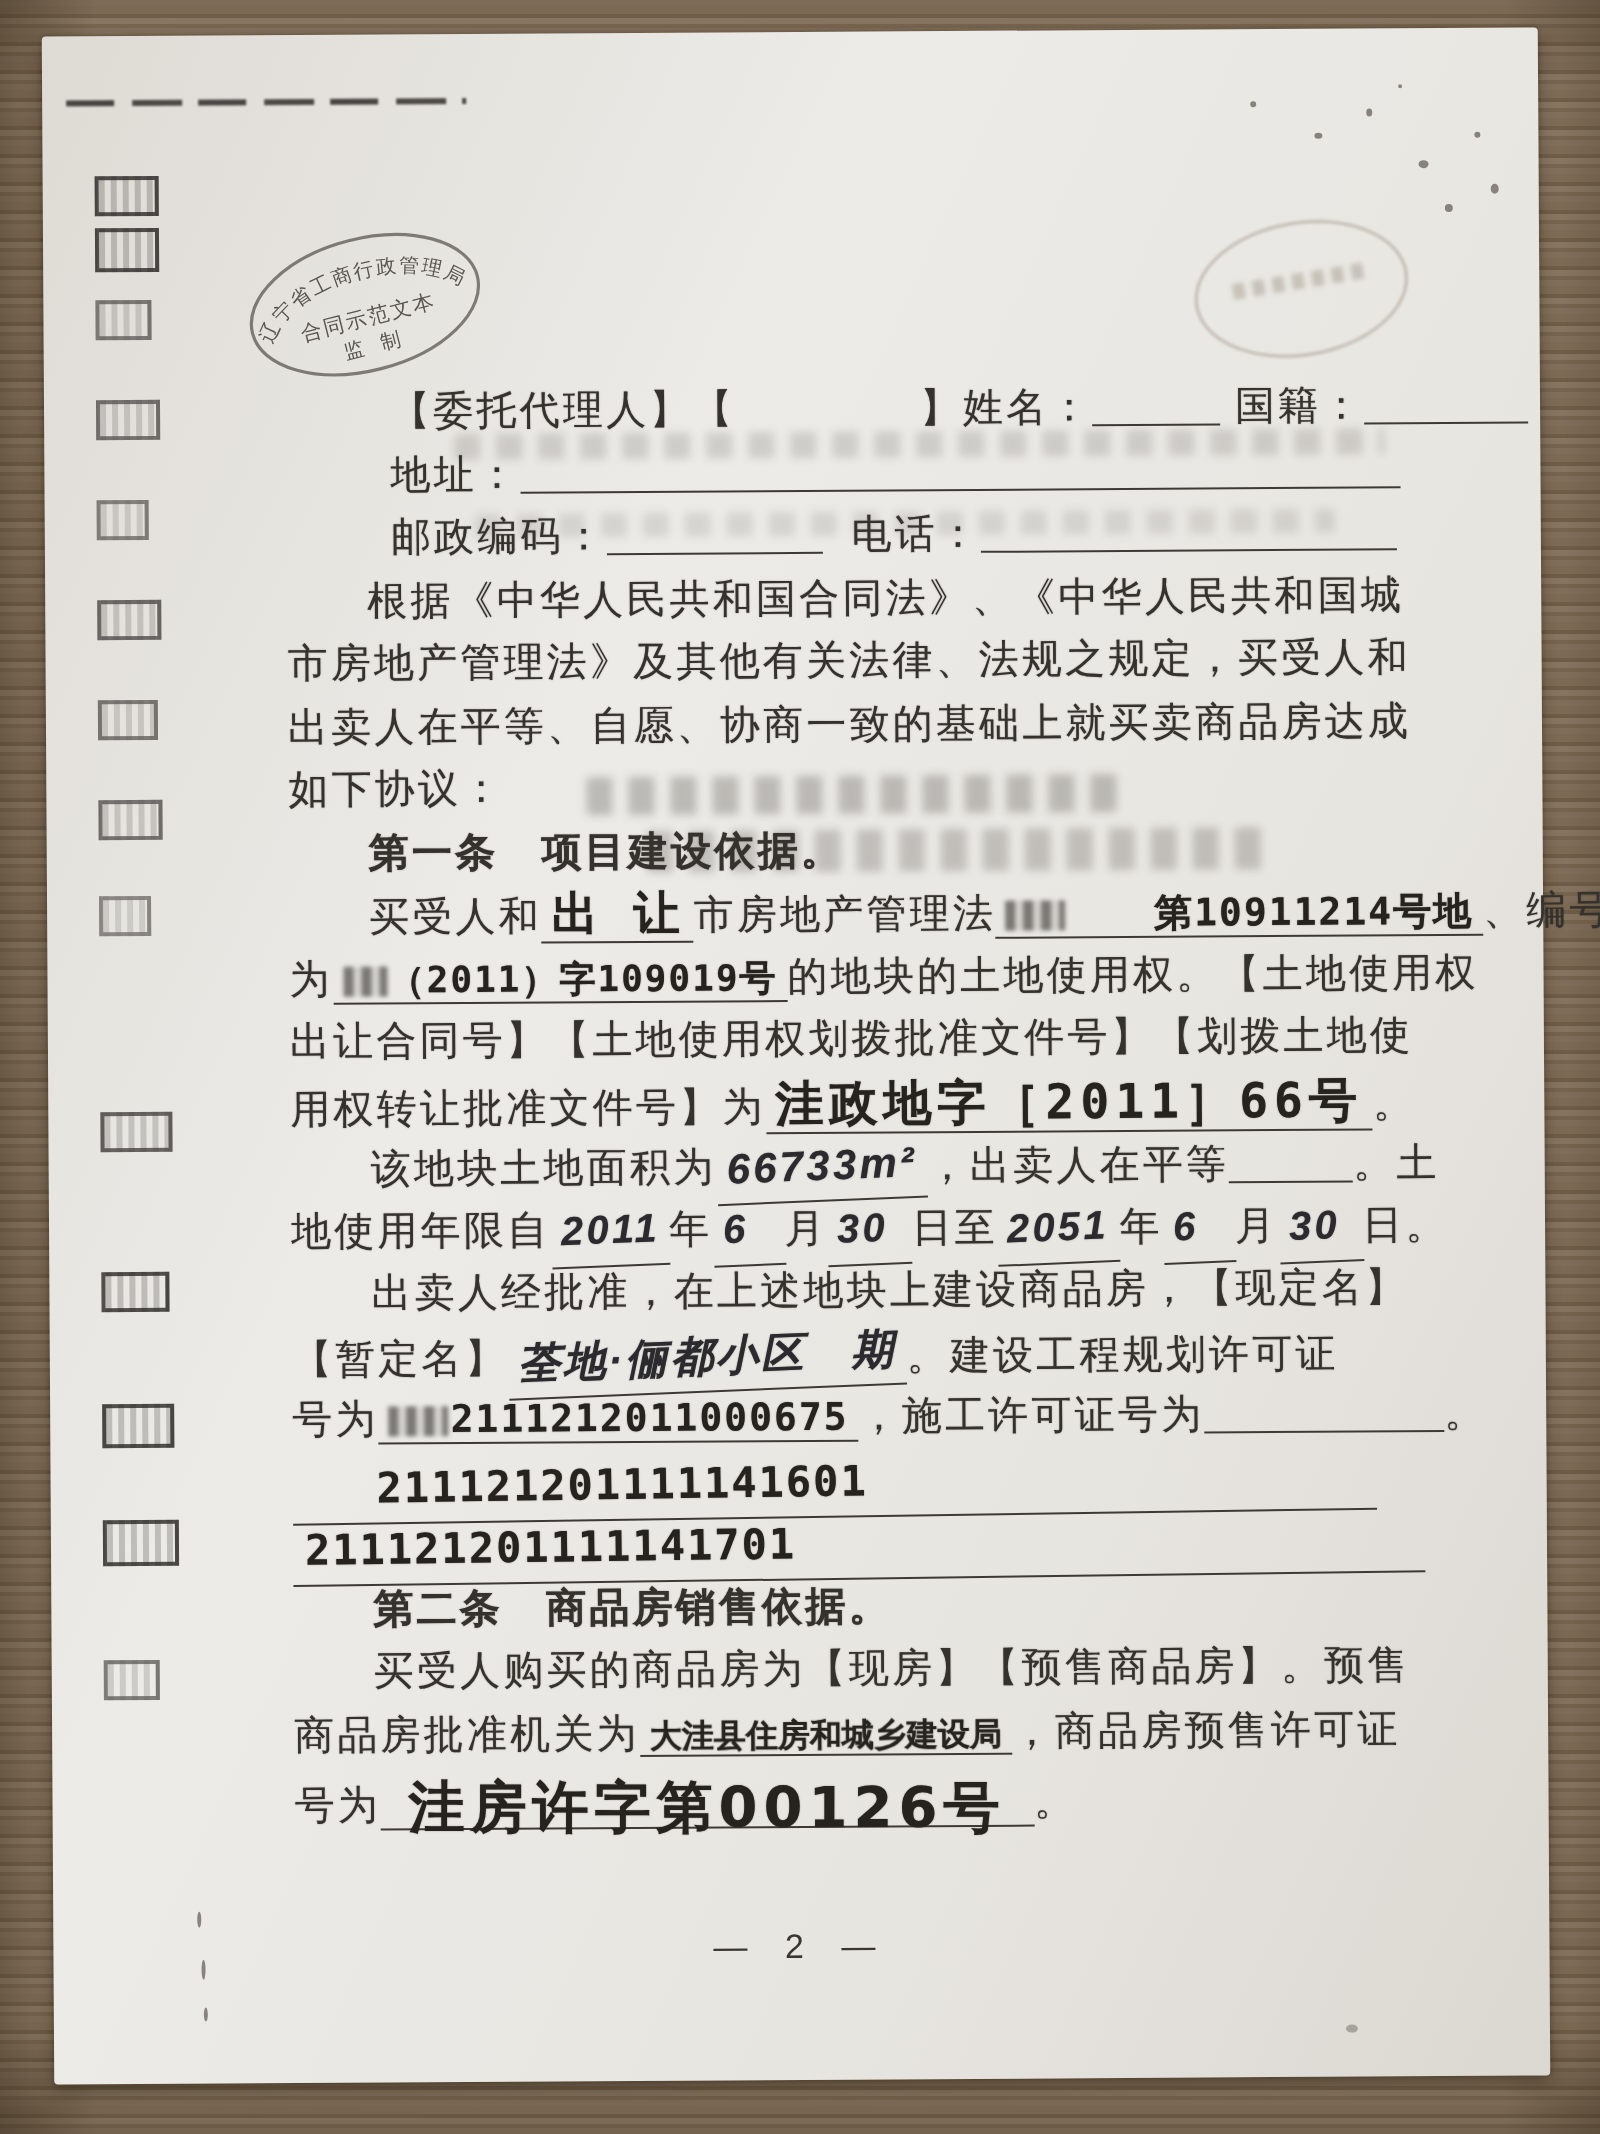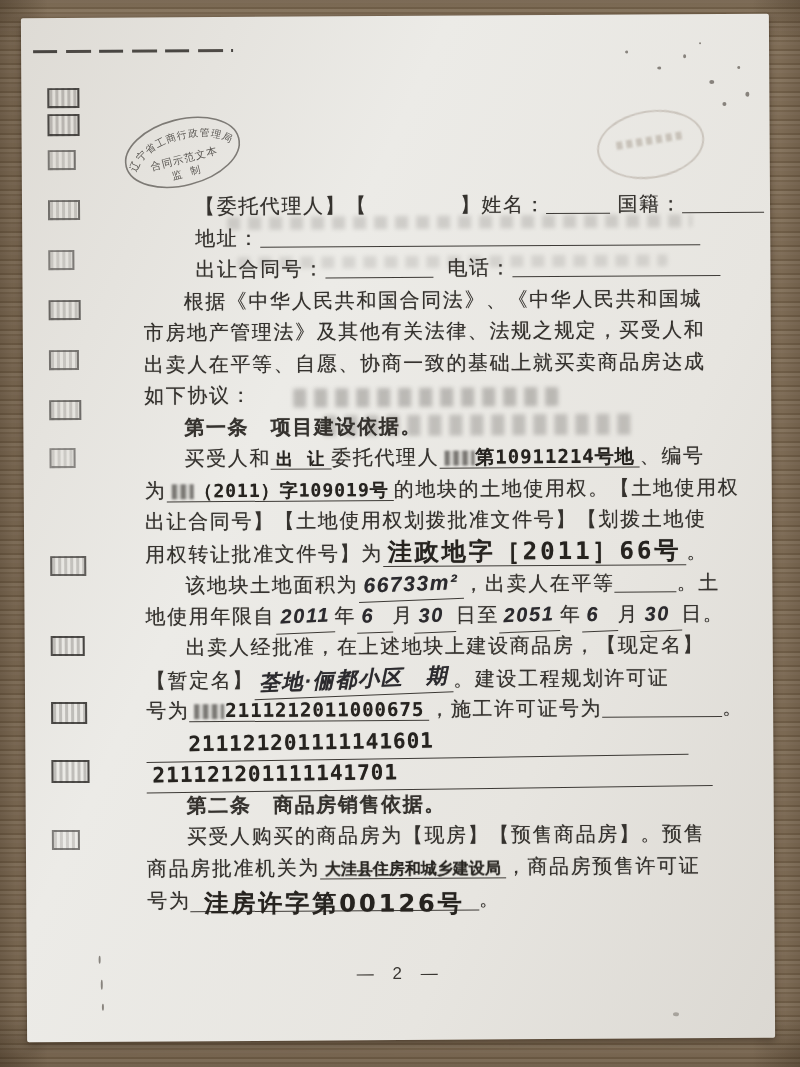--- a/index.html
+++ b/index.html
@@ -35,21 +35,21 @@
   
   .content{position:absolute;left:121px;top:174px;width:572px;color:#35322e;
     font-size:20px;letter-spacing:1.6px;text-shadow:0 0 .7px rgba(40,38,35,.55);}
   .line{height:31.5px;line-height:31.5px;white-space:nowrap;}
   .indent{padding-left:40px;}
   .agent{padding-left:52px;}
   .bold{font-weight:700;}
   .blank{display:inline-block;border-bottom:1.7px solid #3d3a36;height:19px;vertical-align:-3px;}
   .ufill{border-bottom:1.7px solid #3d3a36;padding:0 5px;}
   .stamp{font-family:"DejaVu Sans Mono",monospace;font-weight:700;color:#26231f;letter-spacing:1px;}
-  .stamp-big{font-size:17px;letter-spacing:2px;}
+  .stamp-big{font-size:23px;letter-spacing:2px;}
   .stamp-wide{font-size:24px;letter-spacing:3px;}
   .stamp-small{font-size:16px;letter-spacing:0;filter:blur(.35px);font-family:"DejaVu Sans",sans-serif;font-weight:700;}
   .hand{display:inline-block;font-style:italic;color:#2b2a2e;transform:rotate(-2deg);font-weight:600;}
   .numline .stamp{display:inline-block;border-bottom:1.7px solid #3d3a36;font-size:21px;}
   .shift-down{display:inline-block;transform:translateY(5px) rotate(.4deg);}
   .pagenum{position:absolute;left:0;top:948px;width:748px;text-align:center;color:#3a3733;
     font-size:17px;letter-spacing:7px;}
 </style>
 </head>
 <body>
@@ -106,30 +106,30 @@
     <div class="ghost" style="left:215px;top:240px;width:430px;height:12px;opacity:.35;"></div>
     <div class="ghost" style="left:270px;top:372px;width:265px;height:19px;opacity:.75;"></div>
     <div class="ghost" style="left:300px;top:399px;width:310px;height:21px;opacity:.65;"></div>
 
     <div class="content">
 
       <div class="line agent"><span>【委托代理人】【</span><span class="blank" style="width:92px;border-bottom:none;"></span><span>】姓名：</span><span class="blank" style="width:64px;"></span>&nbsp;<span>国籍：</span><span class="blank" style="width:82px;"></span></div>
 
       <div class="line agent"><span>地址：</span><span class="blank" style="width:440px;"></span></div>
 
-      <div class="line agent"><span>出让合同号：</span><span class="blank" style="width:108px;"></span>&nbsp;&nbsp;<span>电话：</span><span class="blank" style="width:208px;"></span></div>
+      <div class="line agent"><span>邮政编码：</span><span class="blank" style="width:108px;"></span>&nbsp;&nbsp;<span>电话：</span><span class="blank" style="width:208px;"></span></div>
 
       <div class="line indent">根据《中华人民共和国合同法》、《中华人民共和国城</div>
       <div class="line">市房地产管理法》及其他有关法律、法规之规定，买受人和</div>
       <div class="line">出卖人在平等、自愿、协商一致的基础上就买卖商品房达成</div>
       <div class="line">如下协议：</div>
 
       <div class="line indent bold">第一条　项目建设依据。</div>
 
-      <div class="line indent"><span>买受人和</span><span class="ufill stamp stamp-big">出 让</span><span>委托代理人</span><span class="ufill"><span class="smudge"></span><span class="stamp" style="font-size:19px;">第10911214号地</span></span><span>、编号</span></div>
+      <div class="line indent"><span>买受人和</span><span class="ufill stamp stamp-big">出 让</span><span>市房地产管理法</span><span class="ufill"><span class="smudge"></span><span class="stamp" style="font-size:19px;margin-left:43px;">第10911214号地</span></span><span>、编号</span></div>
 
       <div class="line"><span>为</span><span class="ufill"><span class="smudge" style="width:22px;"></span><span class="stamp" style="font-size:18px;">（2011）字109019号</span></span><span>的地块的土地使用权。【土地使用权</span></div>
 
       <div class="line">出让合同号】【土地使用权划拨批准文件号】【划拨土地使</div>
 
       <div class="line"><span>用权转让批准文件号】为</span><span class="ufill stamp stamp-wide">洼政地字［2011］66号</span><span>。</span></div>
 
       <div class="line indent"><span>该地块土地面积为</span><span class="ufill hand" style="font-size:21px;">66733m²</span><span>，出卖人在平等</span><span class="blank" style="width:62px;"></span><span>。土</span></div>
 
       <div class="line"><span>地使用年限自</span><span class="ufill hand" style="min-width:42px;">2011</span><span>年</span><span class="ufill hand" style="min-width:26px;">6</span><span>月</span><span class="ufill hand" style="min-width:32px;">30</span><span>日至</span><span class="ufill hand" style="min-width:42px;">2051</span><span>年</span><span class="ufill hand" style="min-width:26px;">6</span><span>月</span><span class="ufill hand" style="min-width:32px;">30</span><span>日。</span></div>
@@ -143,19 +143,19 @@
       <div class="line numline"><span class="stamp" style="width:500px;padding-left:42px;transform:rotate(-.5deg);">211121201111141601</span></div>
 
       <div class="line numline"><span class="stamp" style="width:560px;padding-left:6px;transform:rotate(-.4deg);">211121201111141701</span></div>
 
       <div class="line indent bold">第二条　商品房销售依据。</div>
 
       <div class="line indent">买受人购买的商品房为【现房】【预售商品房】。预售</div>
 
       <div class="line"><span>商品房批准机关为</span><span class="ufill stamp stamp-small">大洼县住房和城乡建设局</span><span>，商品房预售许可证</span></div>
 
-      <div class="line"><span>号为</span><span class="ufill" style="padding:0 14px;"><span class="stamp shift-down" style="font-size:24px;letter-spacing:3px;font-family:'DejaVu Sans',sans-serif;">洼房许字第00126号</span></span><span>。</span></div>
+      <div class="line"><span>号为</span><span class="ufill" style="padding:0 14px;"><span class="stamp shift-down" style="font-size:28px;letter-spacing:3px;font-family:'DejaVu Sans',sans-serif;">洼房许字第00126号</span></span><span>。</span></div>
 
     </div>
 
     <div class="pagenum">— 2 —</div>
   </div>
 </div>
 
 </body></html>

